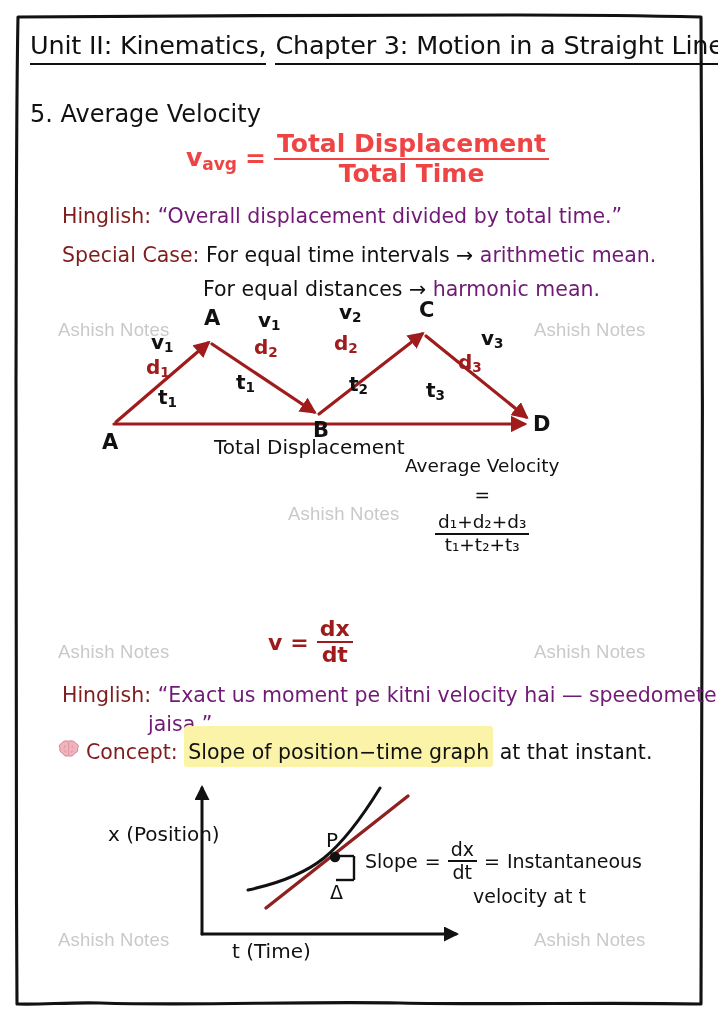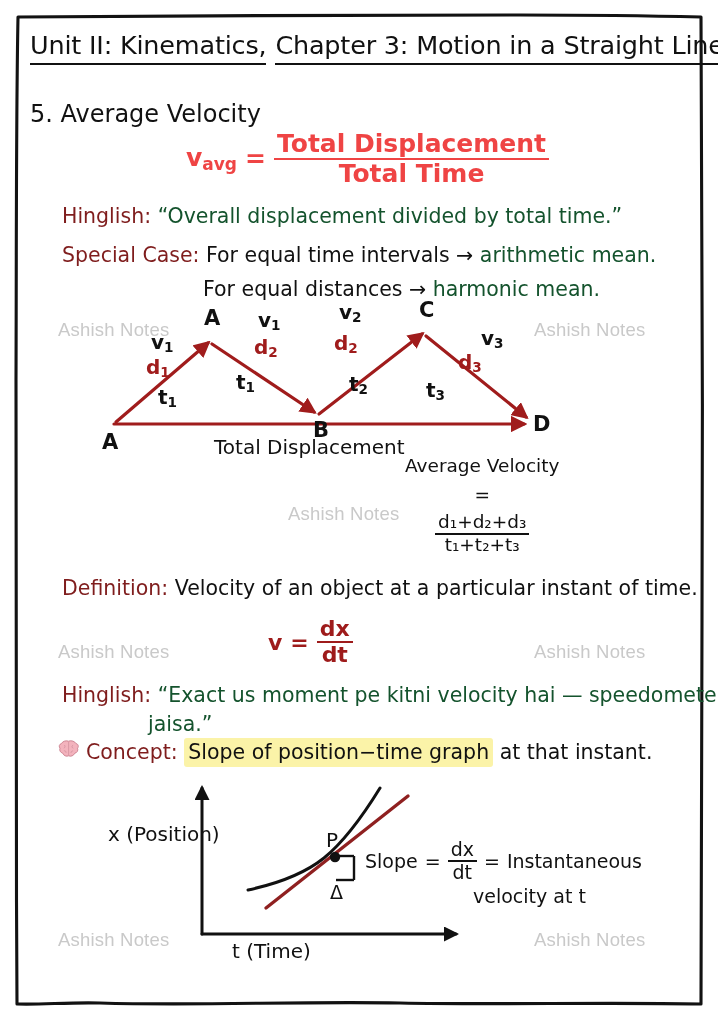--- a/index.html
+++ b/index.html
@@ -53,21 +53,21 @@
     white-space: nowrap;
   }
   .dark { color: #111111; }
 
   .bodyline {
     font-size: 20.5px;
     white-space: nowrap;
     color: #111111;
   }
   .lbl { color: #7f1d1d; }
-  .lbl2 { color: #14532d; }
+  .lbl2 { color: #701a75; }
 
   
   .wm {
     font-family: "Liberation Sans", sans-serif;
     font-size: 18.5px;
     color: #c9c9c9;
     white-space: nowrap;
     letter-spacing: 0.2px;
   }
 
@@ -120,21 +120,21 @@
     left: 405px; top: 455px;
     font-size: 18.5px;
     color: #111;
     flex-direction: column;
   }
   #avgvel-diagram-formula .bar { border-top-width: 2px; }
 
   
   .hl {
     background: #fbf3a8;
-    padding: 2px 4px 3px 4px;
+    padding: 14px 4px 3px 4px;
     border-radius: 3px;
   }
 
   
   #zigzag {
     left: 86px; top: 300px;
     width: 470px; height: 165px;
   }
   #graph {
     left: 96px; top: 778px;
@@ -265,24 +265,20 @@
       <span class="frac">
         <span class="num">d₁+d₂+d₃</span>
         <span class="bar"></span>
         <span class="den">t₁+t₂+t₃</span>
       </span>
     </div>
 
     <div class="abs wm" style="left:288px; top:503px;">Ashish Notes</div>
 
 
-    <div class="abs bodyline" style="left:62px; top:576px;">
-      <span class="lbl">Definition:</span>
-      <span class="dark">Velocity of an object at a particular instant of time.</span>
-    </div>
 
     <div class="abs wm" style="left:58px; top:641px;">Ashish Notes</div>
     <div class="abs wm" style="left:534px; top:641px;">Ashish Notes</div>
 
     <div class="abs eqrow" id="v-formula">
       <span>v</span>
       <span>=</span>
       <span class="frac">
         <span class="num">dx</span>
         <span class="bar"></span>

